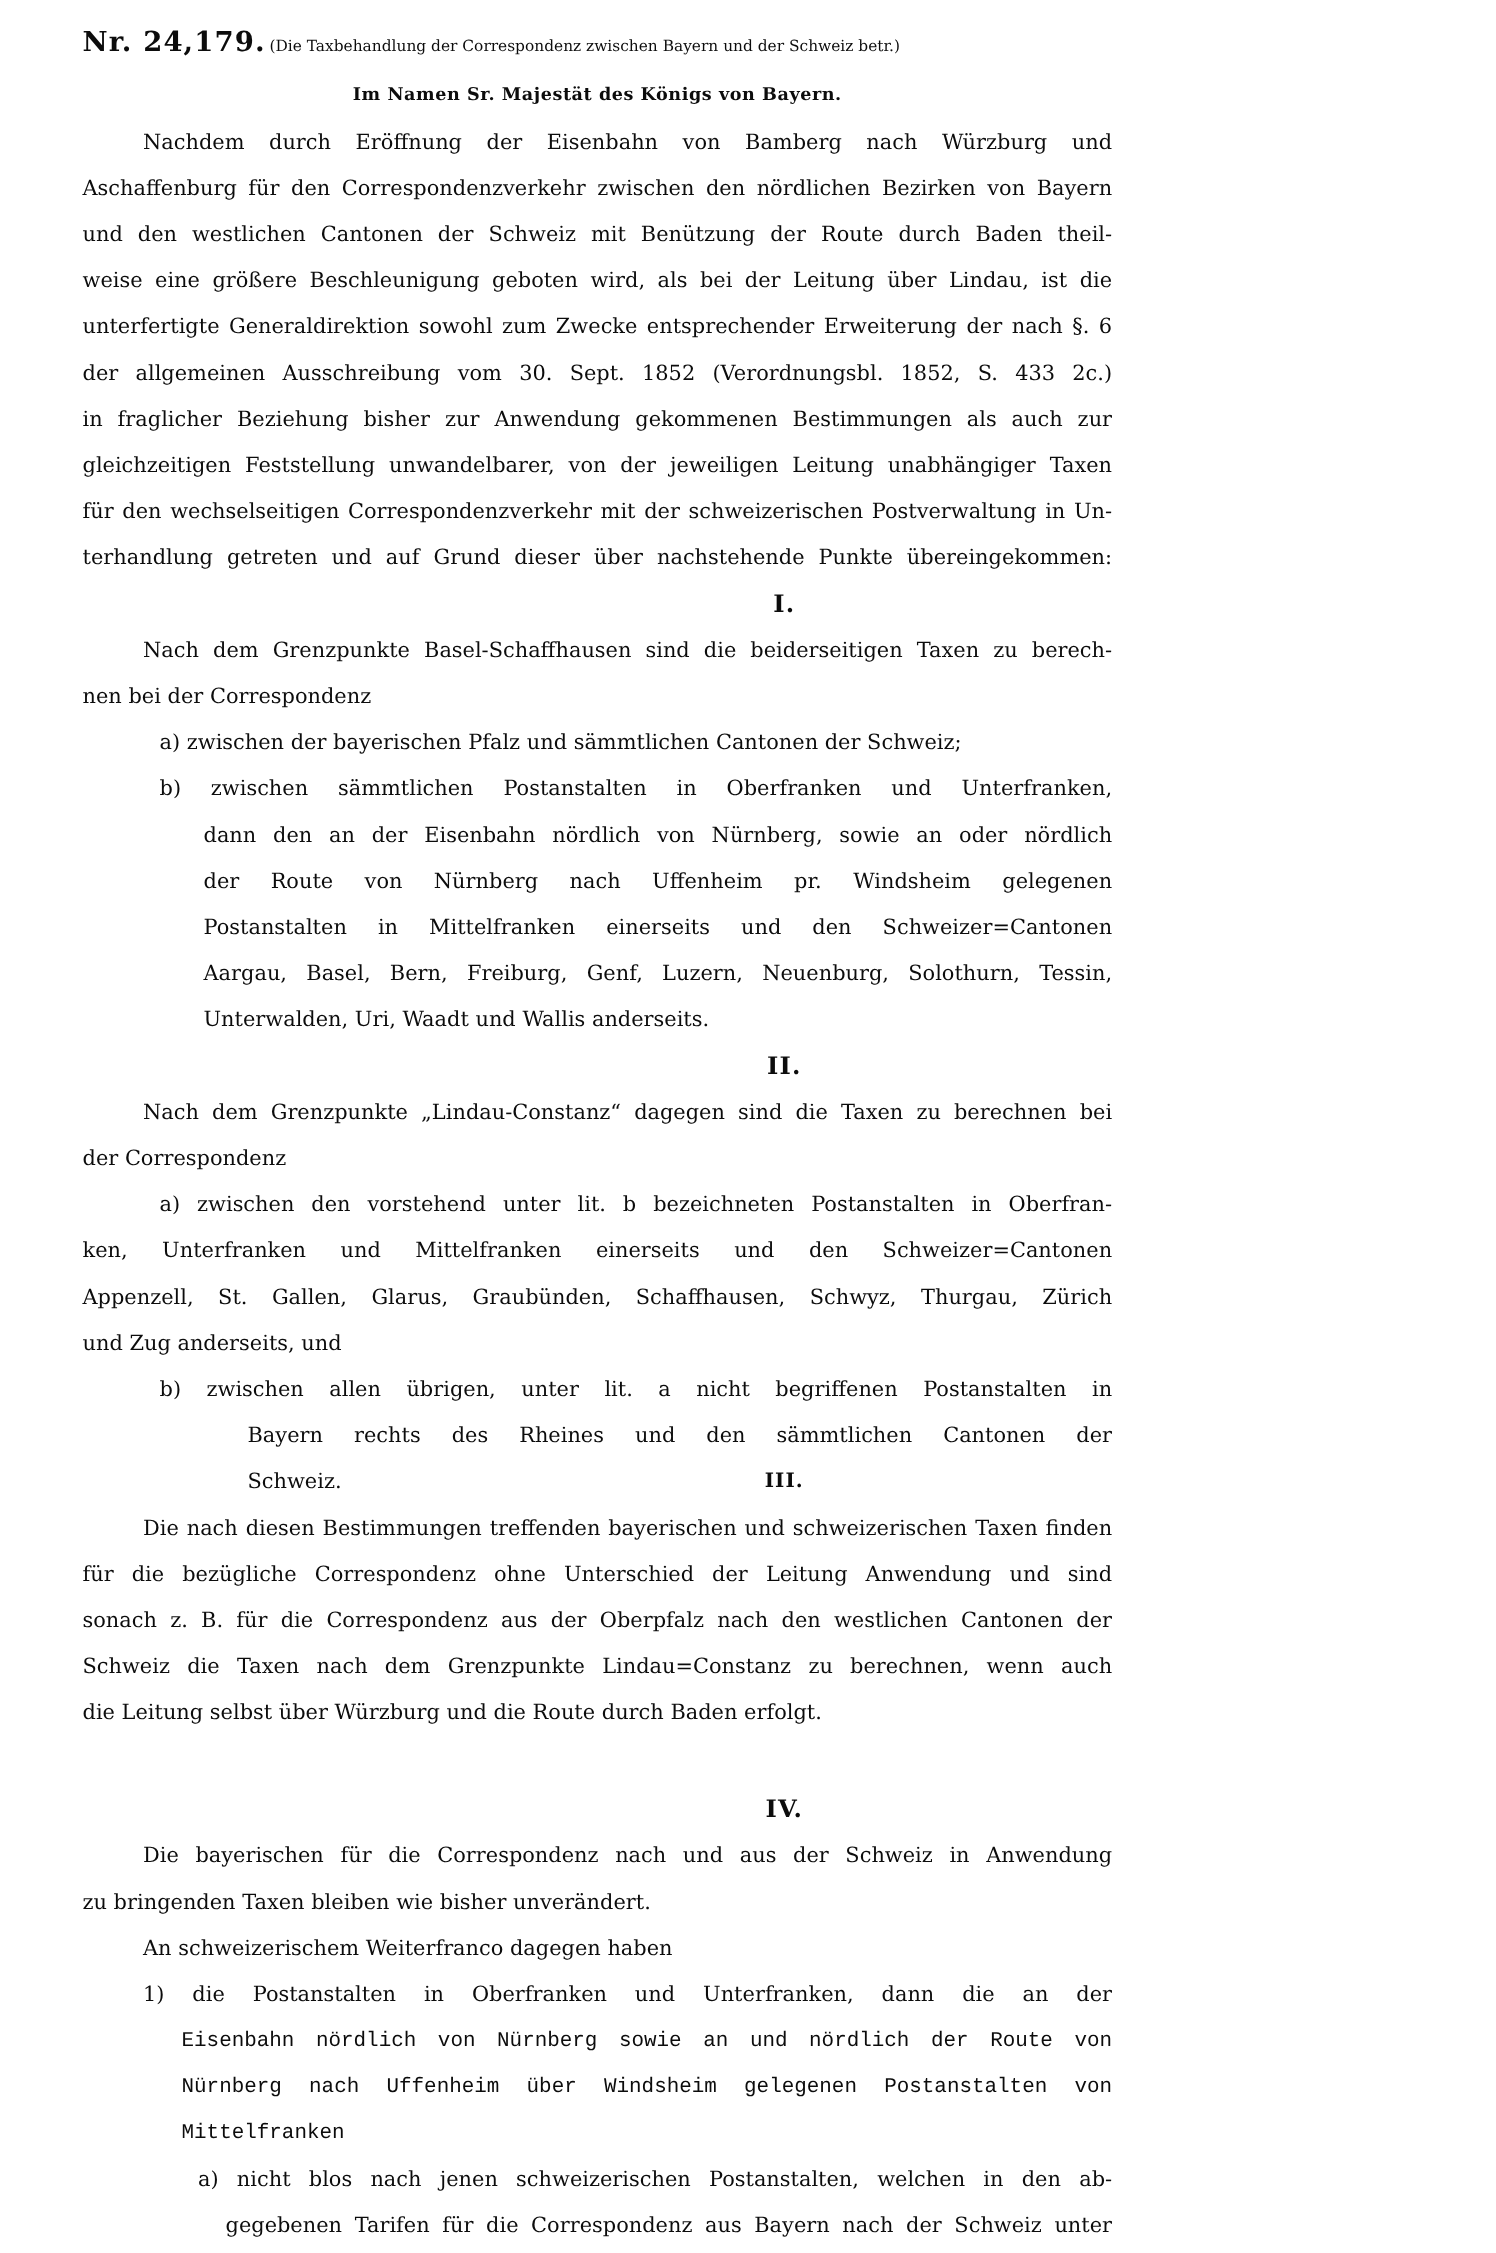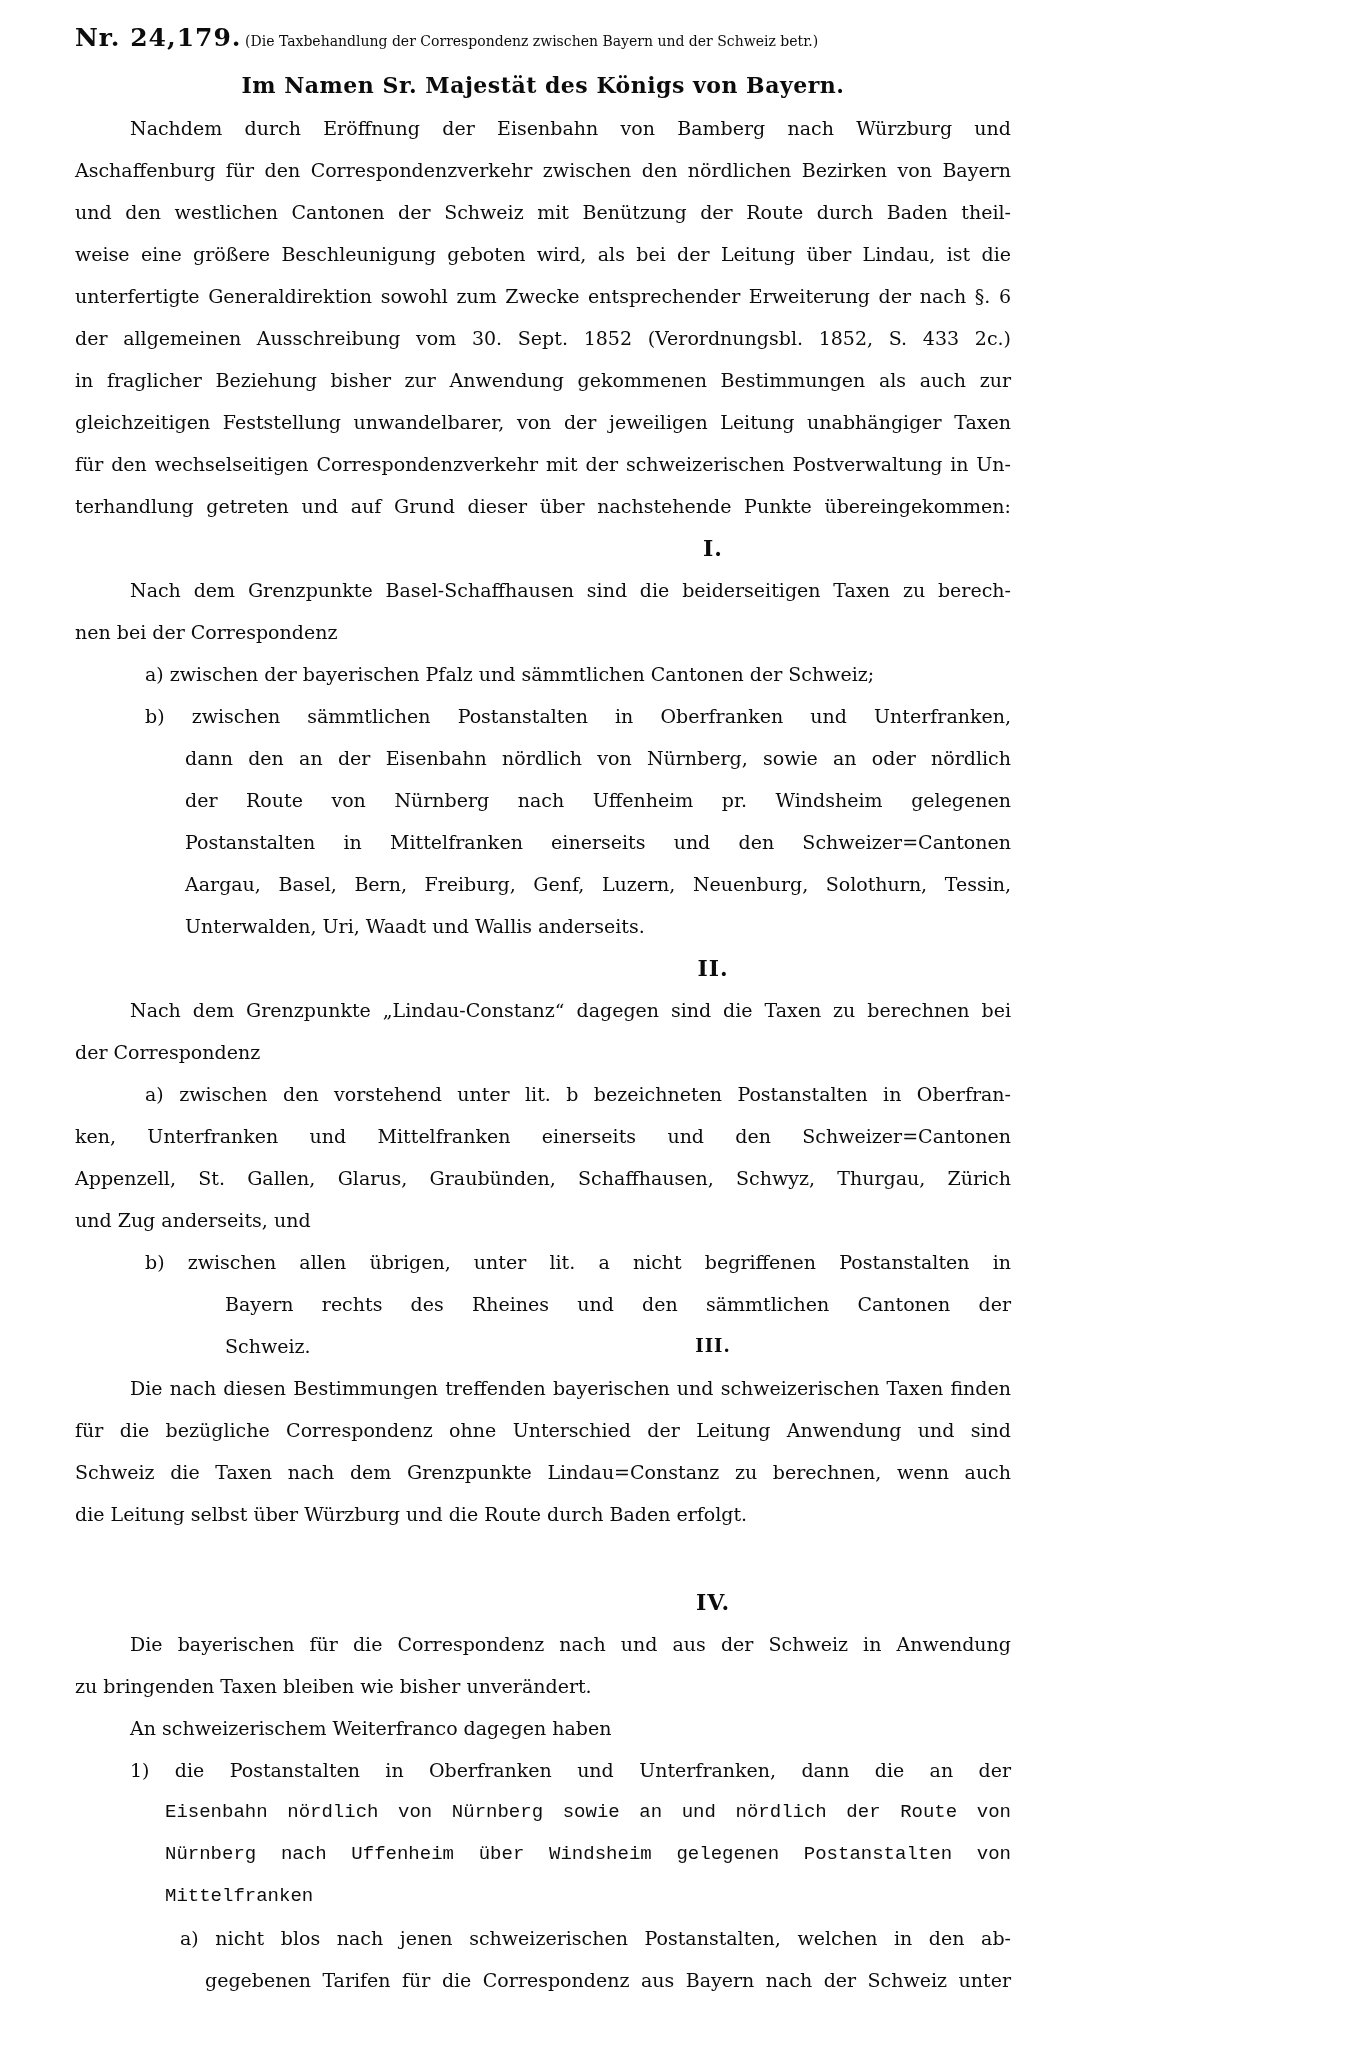--- a/index.html
+++ b/index.html
@@ -12,21 +12,21 @@
   .page{
     box-sizing:border-box;
     width:1356px;height:2048px;
     padding:16px 345px 20px 75px;
     font-size:19px;line-height:42px;
   }
   
   .hdr{display:flex;align-items:baseline;line-height:44px;}
   .hdr .num{font-size:25px;font-weight:bold;letter-spacing:1px;width:170px;flex:0 0 auto;}
   .hdr .subject{font-size:14px;flex:1 1 auto;}
-  .proc{text-align:center;font-weight:bold;font-size:22px;line-height:44px;letter-spacing:0.5px;}
+  .proc{text-align:center;font-weight:bold;font-size:16px;line-height:44px;letter-spacing:0.5px;}
   
   .line{text-align:left;}
   .j{text-align:justify;text-align-last:justify;}
   .ind{padding-left:55px;}
   .li1{padding-left:70px;}
   .li1c{padding-left:110px;}
   .li2{padding-left:150px;}
   .n1{padding-left:55px;}
   .n1c{padding-left:90px;font-family:Liberation Mono, monospace;}
   .a2{padding-left:105px;}
@@ -77,20 +77,21 @@
       <div class="line ">der Correspondenz</div>
       <div class="line li1 j">a) zwischen den vorstehend unter lit. b bezeichneten Postanstalten in Oberfran-</div>
       <div class="line j">ken, Unterfranken und Mittelfranken einerseits und den Schweizer=Cantonen</div>
       <div class="line j">Appenzell, St. Gallen, Glarus, Graubünden, Schaffhausen, Schwyz, Thurgau, Zürich</div>
       <div class="line ">und Zug anderseits, und</div>
       <div class="line li1 j">b) zwischen allen übrigen, unter lit. a nicht begriffenen Postanstalten in</div>
       <div class="line li2 j">Bayern rechts des Rheines und den sämmtlichen Cantonen der</div>
       <div class="line split li2"><span class="split-left">Schweiz.</span><span class="split-center">III.</span></div>
       <div class="line ind j">Die nach diesen Bestimmungen treffenden bayerischen und schweizerischen Taxen finden</div>
       <div class="line j">für die bezügliche Correspondenz ohne Unterschied der Leitung Anwendung und sind</div>
+      <div class="line j">sonach z. B. für die Correspondenz aus der Oberpfalz nach den westlichen Cantonen der</div>
       <div class="line j">Schweiz die Taxen nach dem Grenzpunkte Lindau=Constanz zu berechnen, wenn auch</div>
       <div class="line ">die Leitung selbst über Würzburg und die Route durch Baden erfolgt.</div>
       <div class="sec gap">IV.</div>
       <div class="line ind j">Die bayerischen für die Correspondenz nach und aus der Schweiz in Anwendung</div>
       <div class="line ">zu bringenden Taxen bleiben wie bisher unverändert.</div>
       <div class="line ind">An schweizerischem Weiterfranco dagegen haben</div>
       <div class="line n1 j">1) die Postanstalten in Oberfranken und Unterfranken, dann die an der</div>
       <div class="line n1c j">Eisenbahn nördlich von Nürnberg sowie an und nördlich der Route von</div>
       <div class="line n1c j">Nürnberg nach Uffenheim über Windsheim gelegenen Postanstalten von</div>
       <div class="line n1c">Mittelfranken</div>

